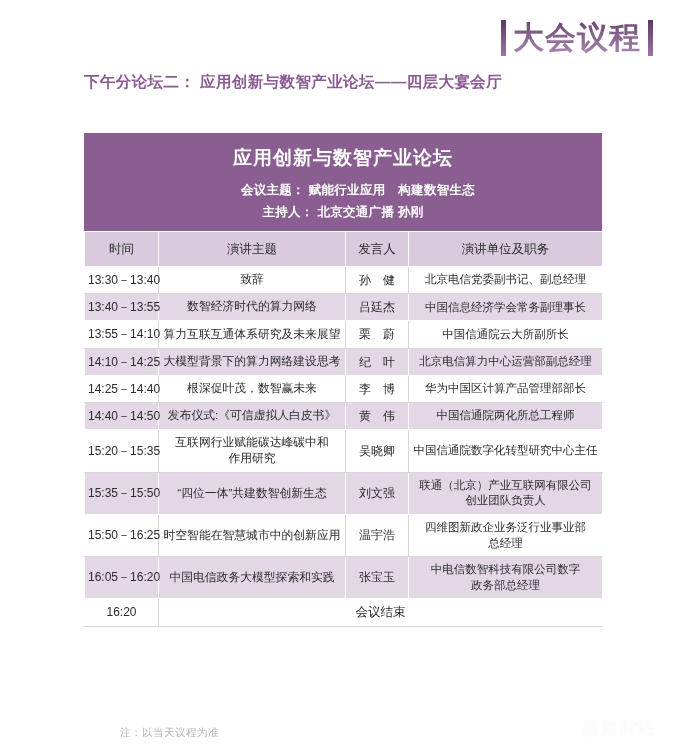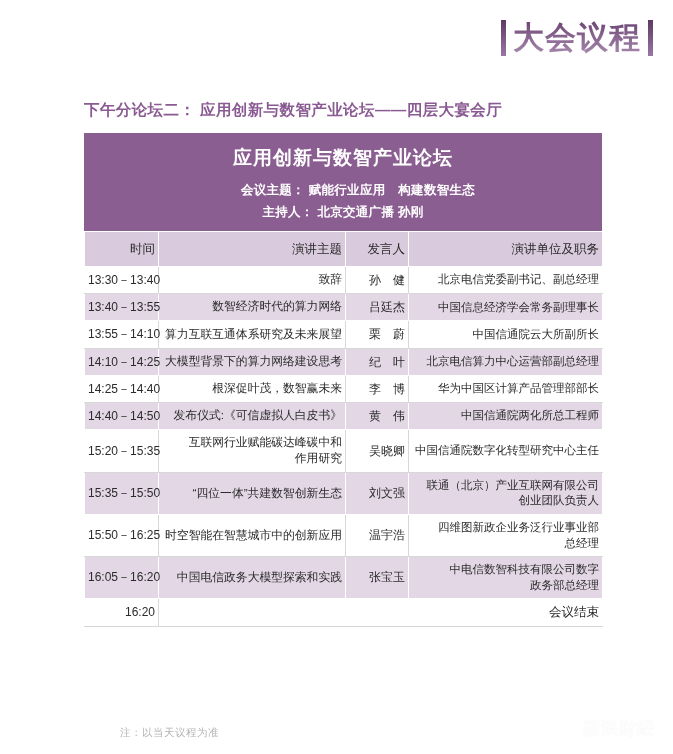--- a/index.html
+++ b/index.html
@@ -46,21 +46,21 @@
     -webkit-background-clip: text;
     background-clip: text;
     color: #8a6291;
     -webkit-text-fill-color: transparent;
     line-height: 36px;
   }
 
   
   #section-subtitle {
     position: absolute;
-    top: 100px;
+    top: 72px;
     left: 84px;
     font-size: 15.5px;
     font-weight: bold;
     color: #8a5a93;
     letter-spacing: 0.4px;
     white-space: nowrap;
   }
 
   
   #forum-banner {
@@ -107,21 +107,21 @@
   }
   #agenda-table col.c-time  { width: 74px; }
   #agenda-table col.c-topic { width: 187px; }
   #agenda-table col.c-spk   { width: 63px; }
   #agenda-table col.c-org   { width: 194px; }
 
   #agenda-table th,
   #agenda-table td {
     border: 1px solid #ffffff;
     border-bottom: 1px solid #d8d8d8;
-    text-align: right;
+    text-align: center;
     vertical-align: middle;
     color: #2b2b2b;
     font-size: 11.5px;
     line-height: 1.35;
     padding: 5px 3px;
   }
   #agenda-table thead th {
     background: #d9cbdd;
     font-size: 12.5px;
     font-weight: normal;

